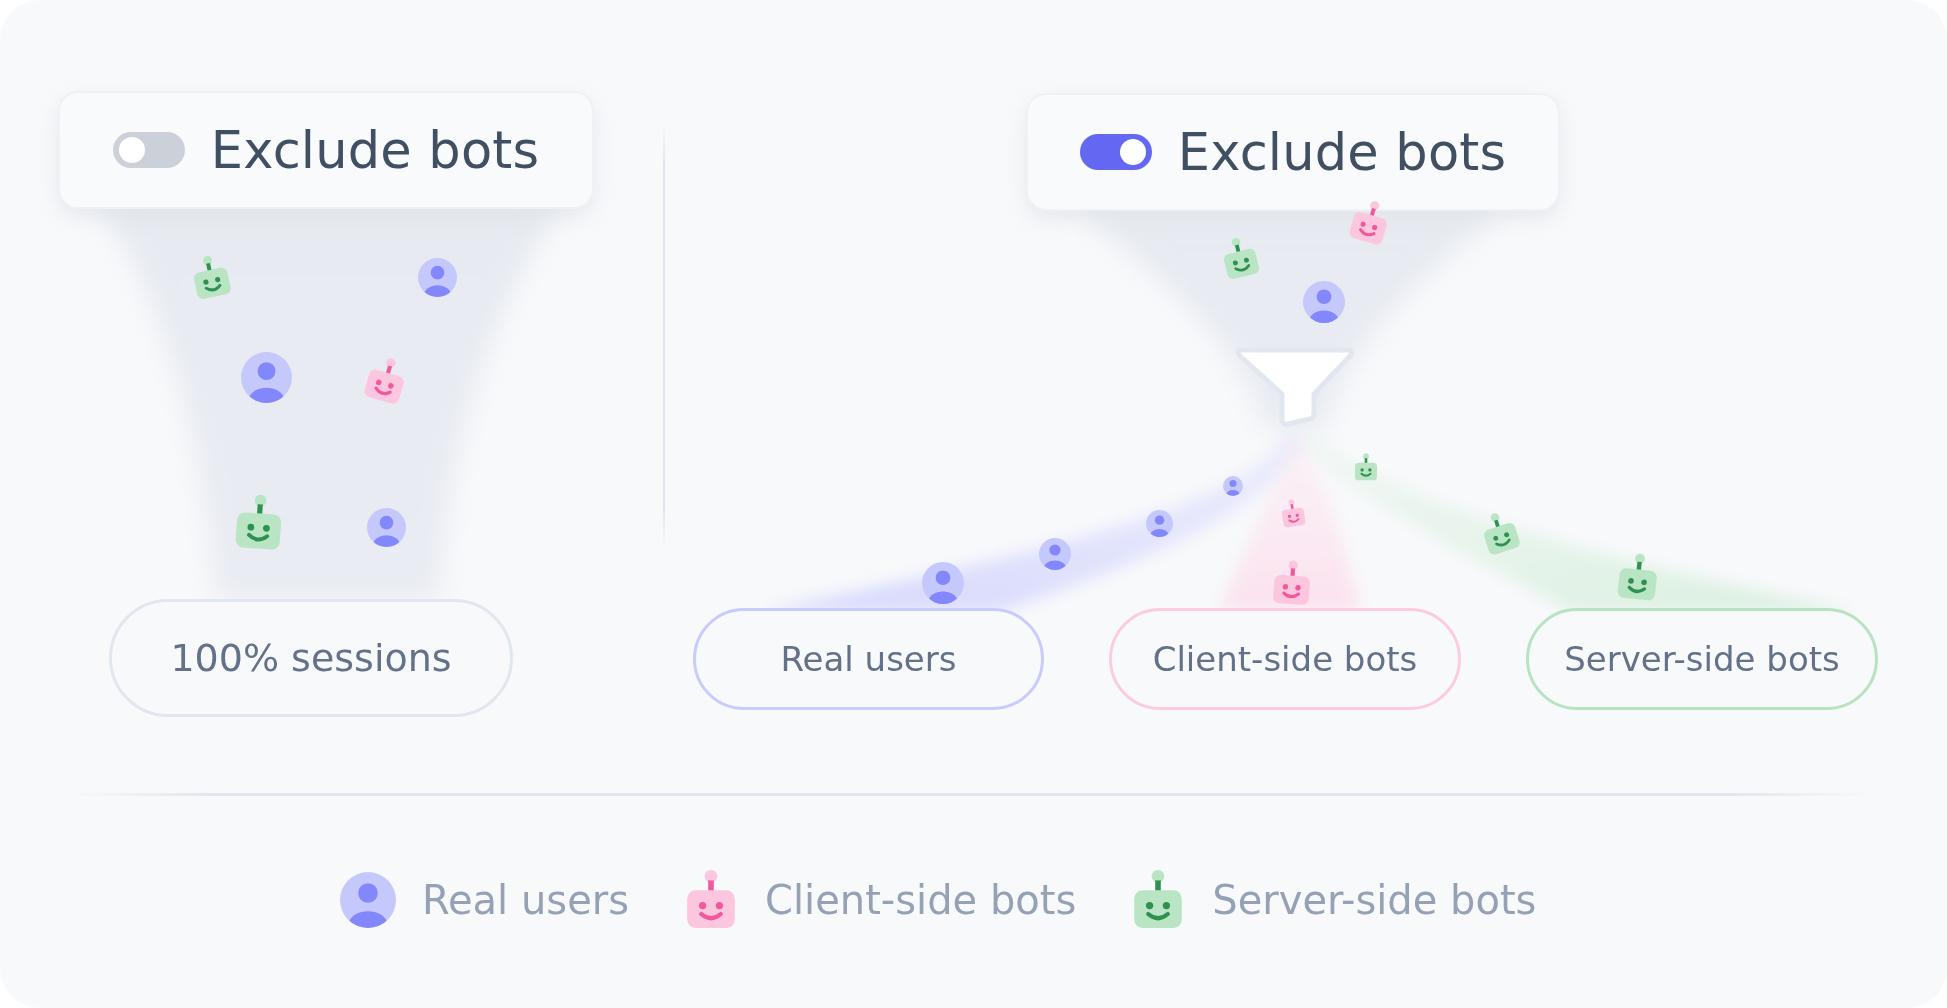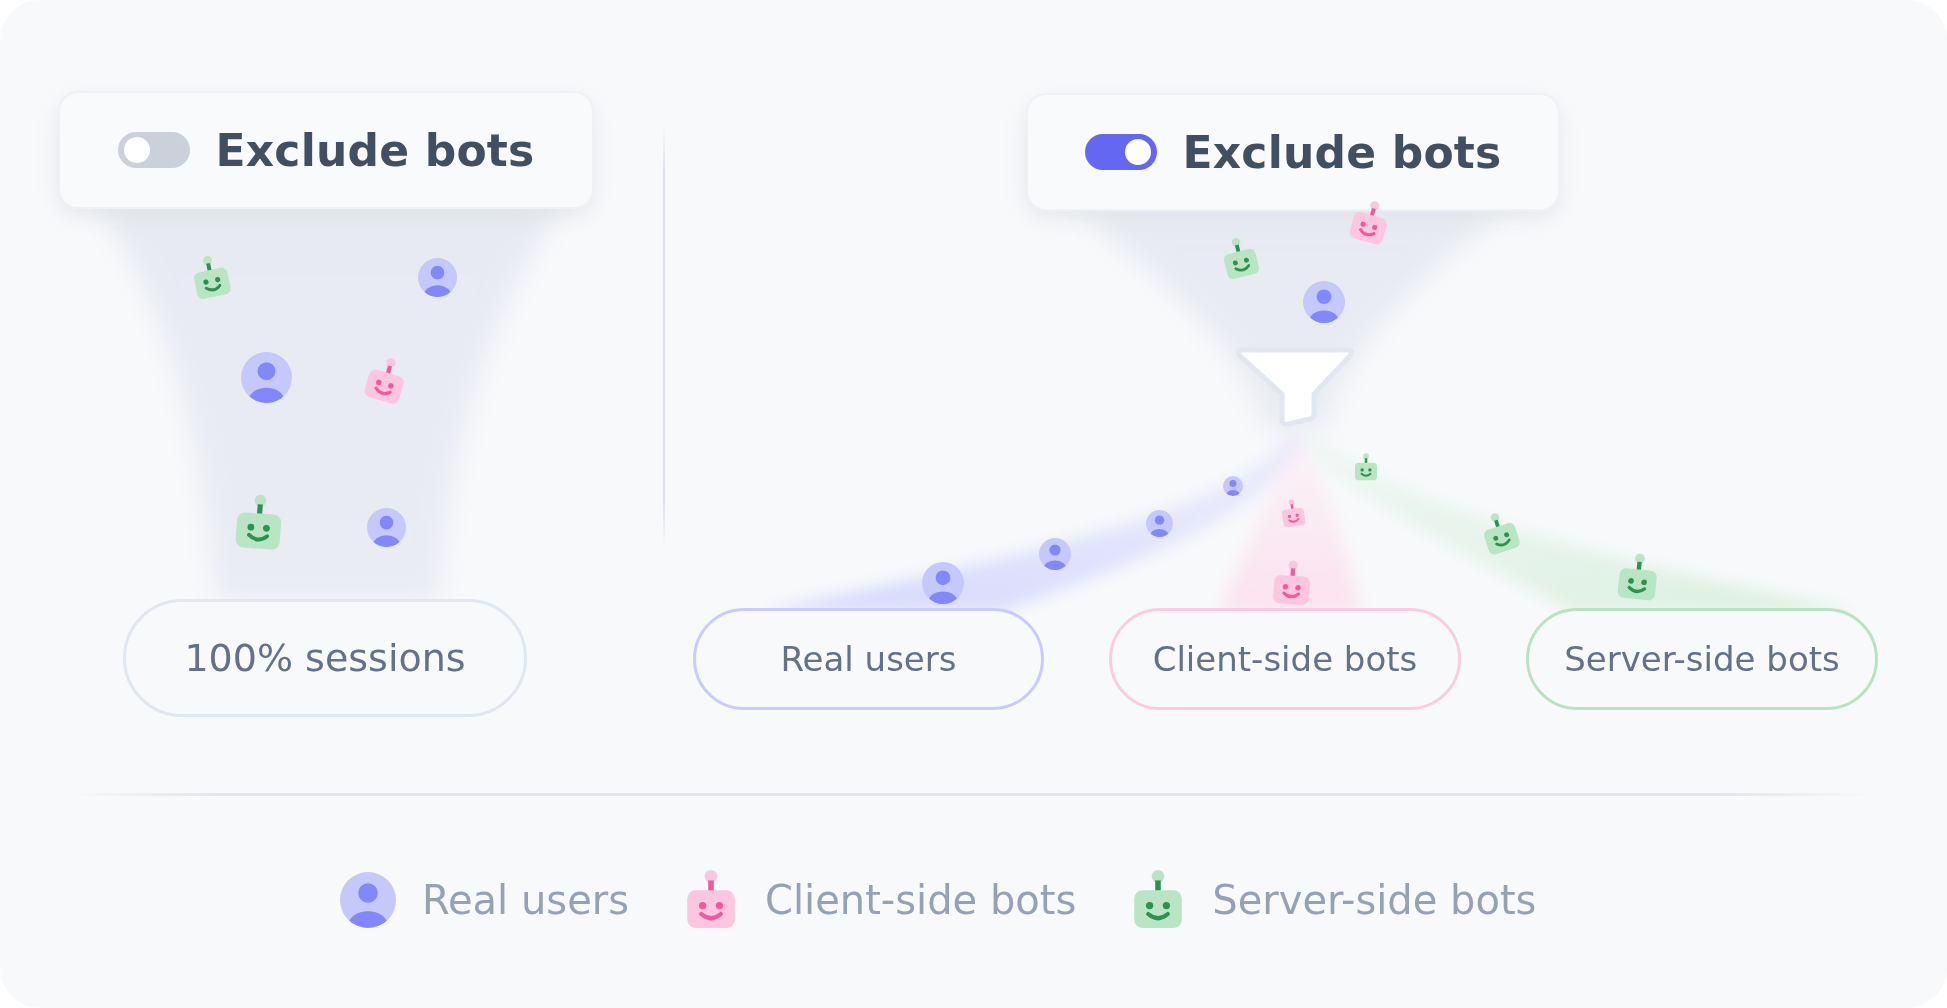--- a/index.html
+++ b/index.html
@@ -10,21 +10,21 @@
     .bg-svg { position: absolute; left: 0; top: 0; width: 1947px; height: 1008px; }
     .toggle-card { position: absolute; background: #f9fafc; border-radius: 18px;
       box-shadow: 0 0 0 2px #eef1f6, 0 8px 22px rgba(148,163,184,0.22);
       display: flex; align-items: center; justify-content: center; gap: 26px; }
     .toggle { width: 72px; height: 36px; border-radius: 18px; position: relative; flex: none; }
     .toggle .knob { position: absolute; top: 5px; width: 26px; height: 26px; border-radius: 50%; background: #ffffff; }
     .toggle.off { background: #cbd0d9; }
     .toggle.off .knob { left: 6px; }
     .toggle.on { background: #6467f2; }
     .toggle.on .knob { right: 6px; }
-    .toggle-label { font-size: 44px; color: #414f63; letter-spacing: 0.2px; font-weight: 700; }
+    .toggle-label { font-size: 51px; color: #414f63; letter-spacing: 0.2px; font-weight: 400; }
     .pill { position: absolute; border-radius: 60px; background: #f8f9fb; box-sizing: border-box;
       display: flex; align-items: center; justify-content: center; color: #637189; font-size: 34px; }
     .pill.gray { border: 3px solid #e1e7ef; font-size: 38px; }
     .pill.blue { border: 3px solid #c8cbfb; }
     .pill.pink { border: 3px solid #fccbe2; }
     .pill.green { border: 3px solid #b8e3c3; }
     .vdivider { position: absolute; left: 663px; top: 123px; width: 2px; height: 427px;
       background: linear-gradient(to bottom, rgba(226,231,240,0), #e0e4ef 10%, #e0e4ef 90%, rgba(226,231,240,0)); }
     .hdivider { position: absolute; left: 70px; top: 793px; width: 1800px; height: 3px;
       background: linear-gradient(to right, rgba(224,230,239,0), #e0e6ef 8%, #e0e6ef 92%, rgba(224,230,239,0)); }
@@ -268,21 +268,21 @@
       <div class="icon" style="left: 1616px; top: 552.8px; width: 44px; height: 48.4px; transform: rotate(6deg);"><svg viewBox="0 0 40 44" width="100%" height="100%">
     <circle cx="20" cy="5" r="4.5" fill="#b9e5c5"></circle>
     <rect x="18" y="8" width="4" height="8" fill="#2e9150"></rect>
     <rect x="3" y="15" width="34" height="27" rx="6" fill="#b9e5c5"></rect>
     <circle cx="14" cy="26" r="2.6" fill="#2e9150"></circle>
     <circle cx="26" cy="26" r="2.6" fill="#2e9150"></circle>
     <path d="M13,32 Q20,38 27,32" stroke="#2e9150" stroke-width="3" fill="none" stroke-linecap="round"></path>
   </svg></div>
     </div>
 
-  <div class="pill gray" style="left:123px; top:599px; width:404px; height:118px;">
+  <div class="pill gray" style="left:109px; top:599px; width:404px; height:118px;">
     <span>100% sessions</span>
   </div>
   <div class="pill blue" style="left:693px; top:608px; width:351px; height:102px;">
     <span>Real users</span>
   </div>
   <div class="pill pink" style="left:1109px; top:608px; width:352px; height:102px;">
     <span>Client-side bots</span>
   </div>
   <div class="pill green" style="left:1526px; top:608px; width:352px; height:102px;">
     <span>Server-side bots</span>

